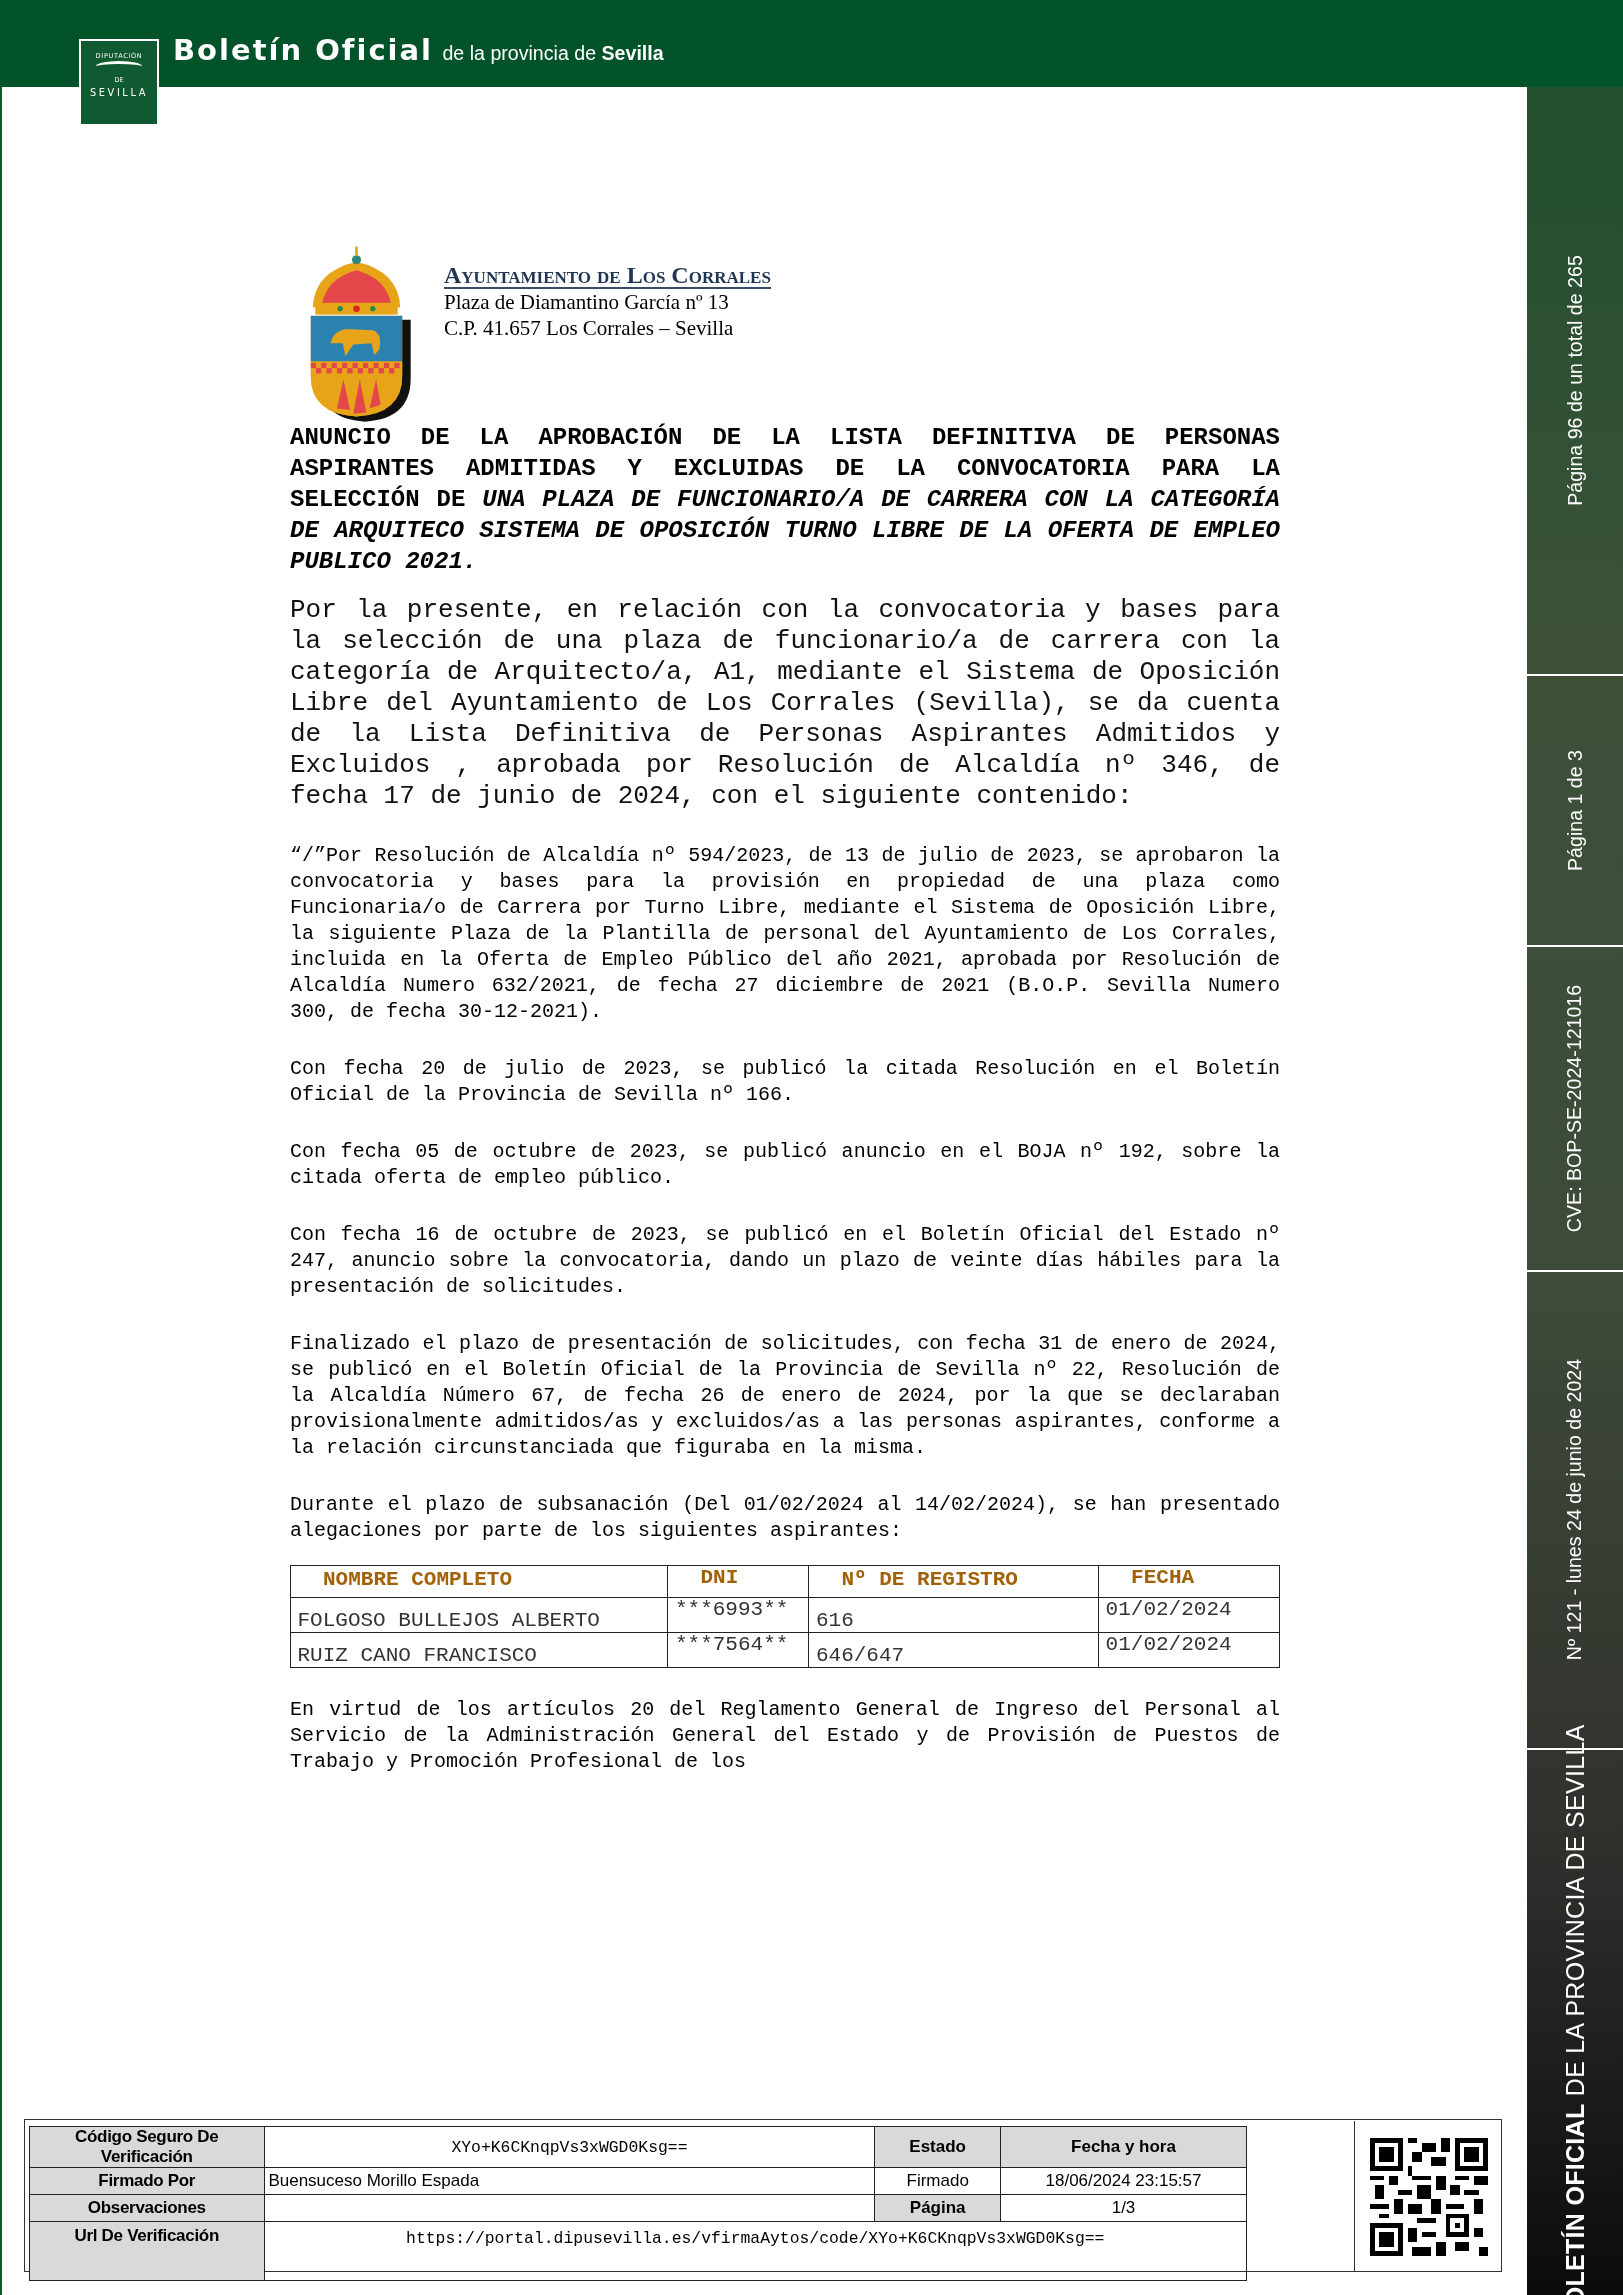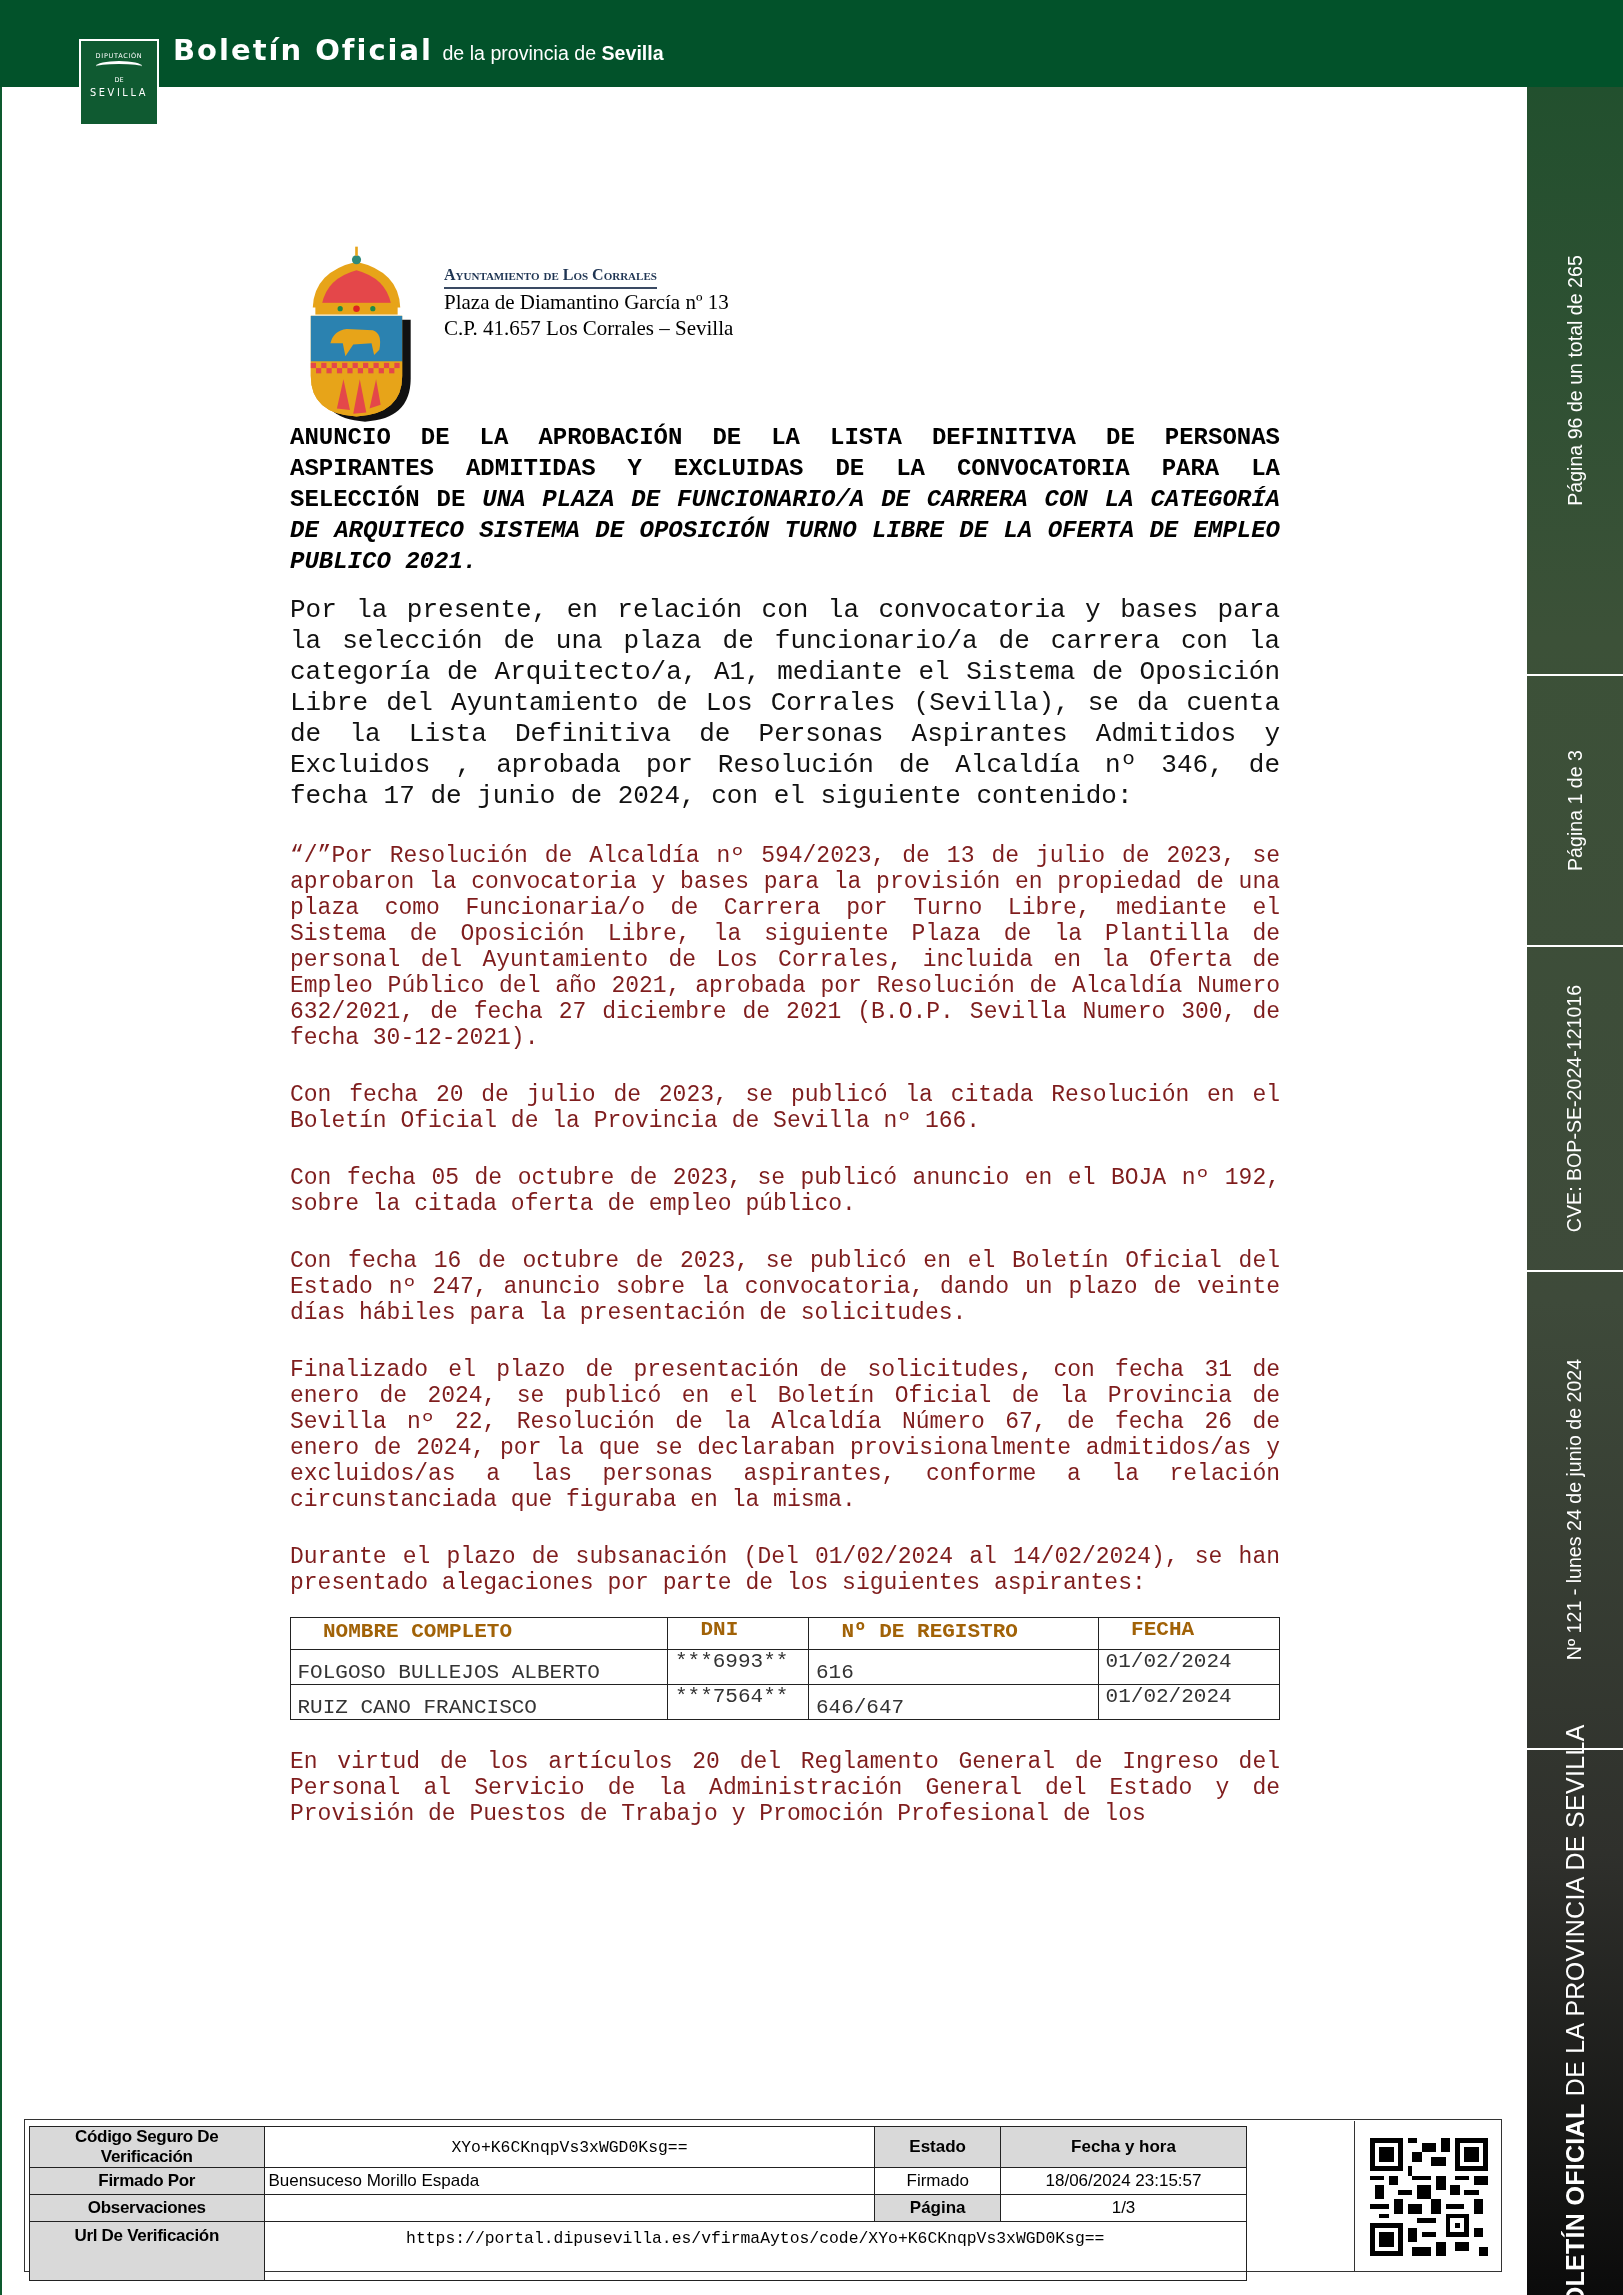--- a/index.html
+++ b/index.html
@@ -22,29 +22,29 @@
   .sidebar { position: absolute; left: 1527px; top: 87px; width: 96px; height: 2208px; background: linear-gradient(#22502e 0%, #3c5138 25%, #3e4a3a 55%, #2f302c 80%, #0b0b0b 100%); }
   .side-seg { position: absolute; left: 0; width: 96px; border-top: 2.6px solid #ffffff; display: flex; align-items: center; justify-content: center; }
   .side-seg:first-child { border-top: none; }
   .side-text { transform: rotate(-90deg); white-space: nowrap; color: #ffffff; font-family: "Liberation Sans", sans-serif; font-size: 19.6px; }
   .side-text.brand { font-size: 25px; letter-spacing: 0.3px; }
   .side-text.brand b { font-weight: bold; }
 
   
   .crest { position: absolute; left: 301px; top: 245px; width: 111px; height: 177px; }
   .ayto { position: absolute; left: 444px; top: 264px; font-family: "Liberation Serif", serif; color: #000; }
-  .ayto .name { font-size: 16px; font-weight: bold; color: #1f3553; font-variant: small-caps; border-bottom: 2px solid #3a4a63; display: inline-block; padding-bottom: 0.7px; line-height: 22px; }
+  .ayto .name { font-size: 24px; font-weight: bold; color: #1f3553; font-variant: small-caps; border-bottom: 2px solid #3a4a63; display: inline-block; padding-bottom: 0.7px; line-height: 22px; }
   .ayto .line { font-size: 21px; line-height: 26px; }
 
   
   .content { position: absolute; left: 262px; top: 422px; width: 990px; font-family: "Liberation Mono", monospace; color: #000; margin-left: 28px; }
   .title { font-weight: bold; font-size: 24px; line-height: 31px; text-align: justify; text-align-last: left; }
   .title i { font-style: italic; }
   .intro { margin-top: 18.3px; font-size: 26px; line-height: 31px; text-align: justify; color: #111; }
-  .para { margin-top: 31px; font-size: 23px; line-height: 26px; text-align: justify; color: #7f1d1d; }
+  .para { margin-top: 31px; font-size: 20px; line-height: 26px; text-align: justify; color: #000000; }
   .para.first { margin-top: 31px; }
 
   table.aspirantes { margin-top: 21px; width: 990px; border-collapse: collapse; font-family: "Liberation Mono", monospace; }
   table.aspirantes th, table.aspirantes td { border: 1.3px solid #222; vertical-align: top; text-align: left; padding: 1.3px 6.5px 0; }
   table.aspirantes th { font-size: 21px; font-weight: bold; height: 29px; color: #a16207; padding-left: 32px; }
   table.aspirantes td { font-size: 21px; height: 33px; color: #333; }
   table.aspirantes td.name-cell, table.aspirantes td.reg-cell { vertical-align: bottom; padding-bottom: 0; }
   table.aspirantes td.dni-cell, table.aspirantes td.date-cell { padding-top: 0; }
 
   

